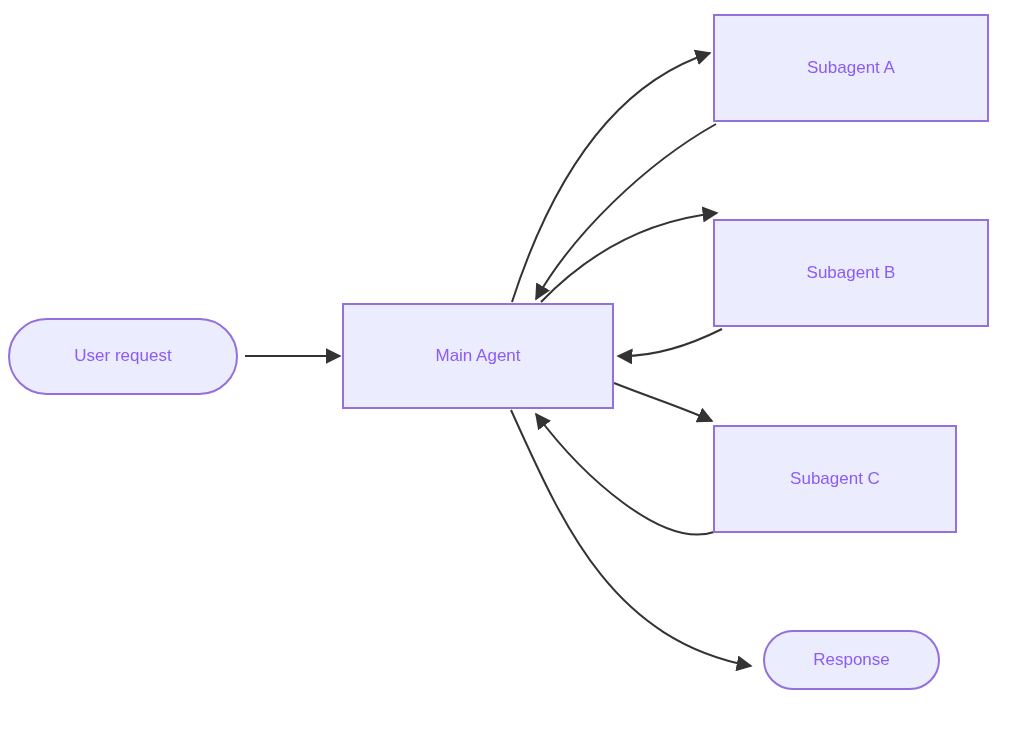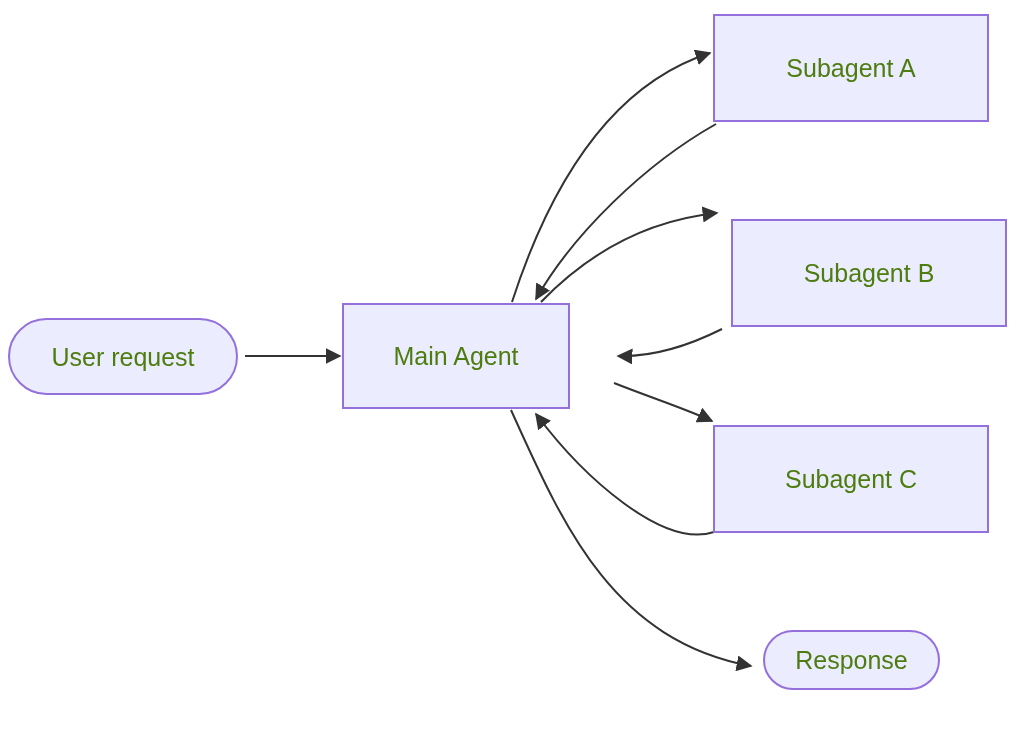--- a/index.html
+++ b/index.html
@@ -29,38 +29,38 @@
     stroke-width: 2px;
   }
   .node {
     position: absolute;
     box-sizing: border-box;
     background: #ECECFF;
     border: 2px solid #9370DB;
     display: flex;
     align-items: center;
     justify-content: center;
-    color: #4d7c0f;
-    font-size: 25px;
+    color: #8b5cf6;
+    font-size: 17px;
     line-height: 1.2;
     z-index: 2;
     white-space: nowrap;
   }
   .node.stadium {
     border-width: 2.5px;
     border-radius: 38.5px;
   }
   .node.rect {
     border-radius: 0;
   }
   #node-user-request { left: 8px;  top: 318px; width: 230px; height: 77px;  }
-  #node-main-agent   { left: 342px; top: 303px; width: 228px; height: 106px; }
+  #node-main-agent   { left: 342px; top: 303px; width: 272px; height: 106px; }
   #node-subagent-a   { left: 713px; top: 14px;  width: 276px; height: 108px; }
-  #node-subagent-b   { left: 731px; top: 219px; width: 276px; height: 108px; }
-  #node-subagent-c   { left: 713px; top: 425px; width: 276px; height: 108px; }
+  #node-subagent-b   { left: 713px; top: 219px; width: 276px; height: 108px; }
+  #node-subagent-c   { left: 713px; top: 425px; width: 244px; height: 108px; }
   #node-response     { left: 763px; top: 630px; width: 177px; height: 60px;  }
 </style>
 </head>
 <body>
 
 <div class="canvas">
 
   <svg class="edges" viewBox="0 0 1020 734" xmlns="http://www.w3.org/2000/svg">
     <defs>
       <marker id="arrow" viewBox="0 0 10 10" refX="9" refY="5" markerWidth="8" markerHeight="8" orient="auto-start-reverse">

